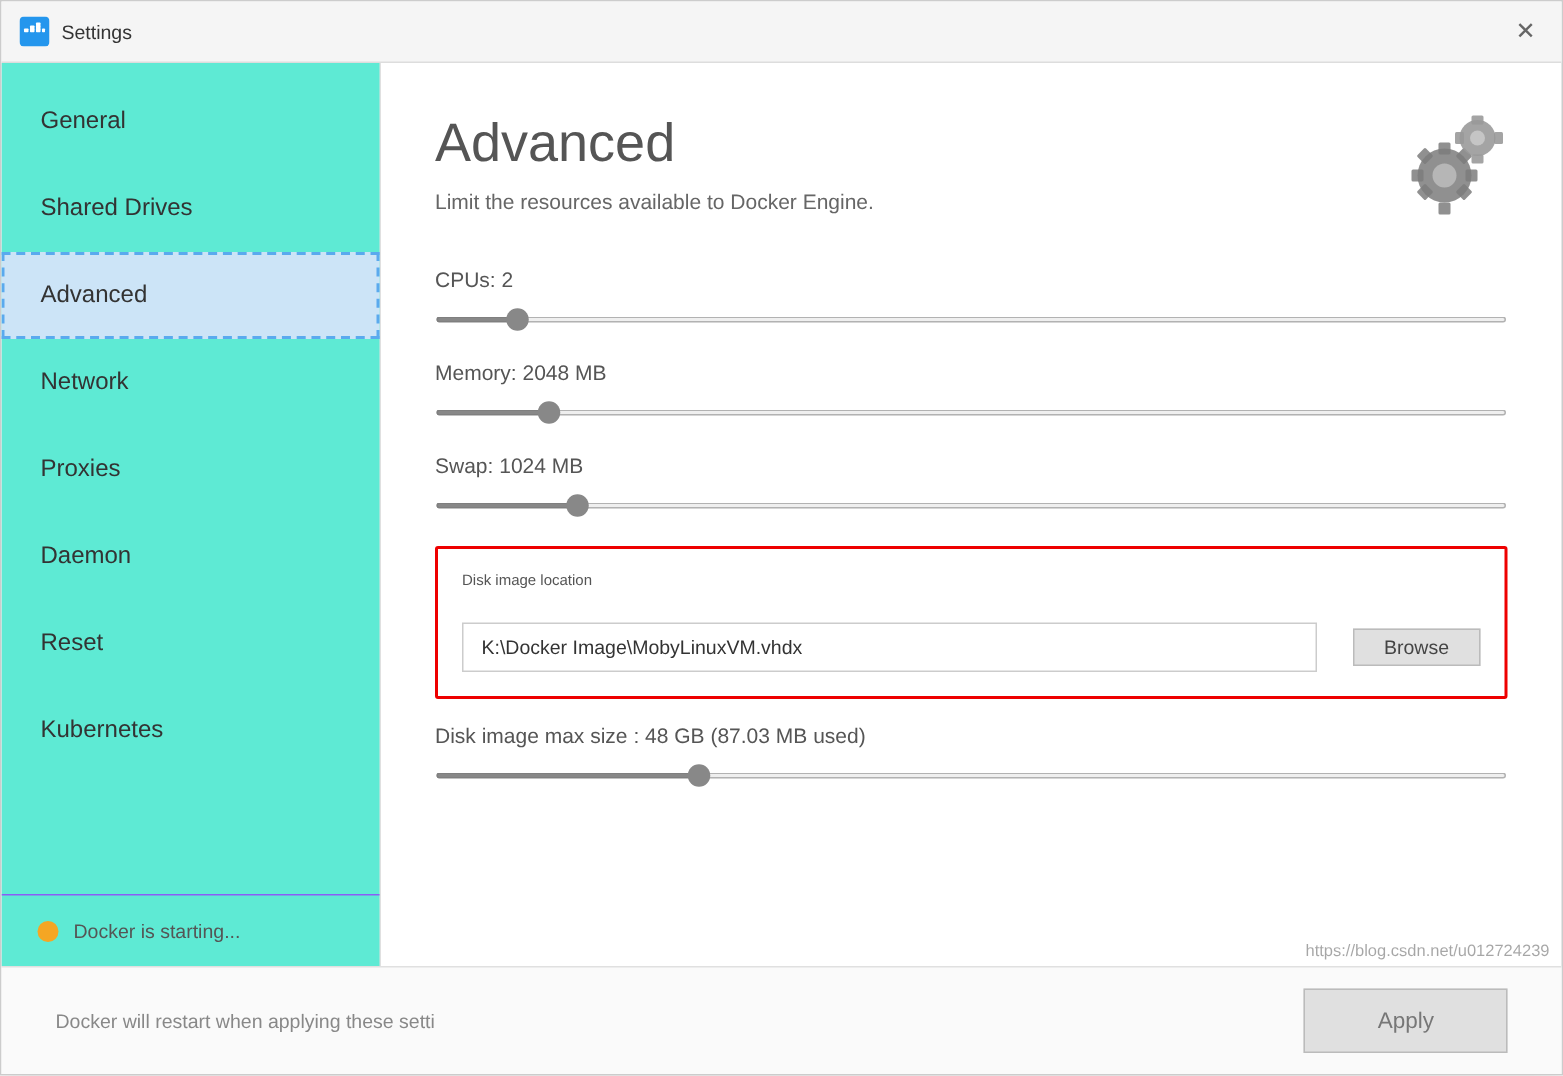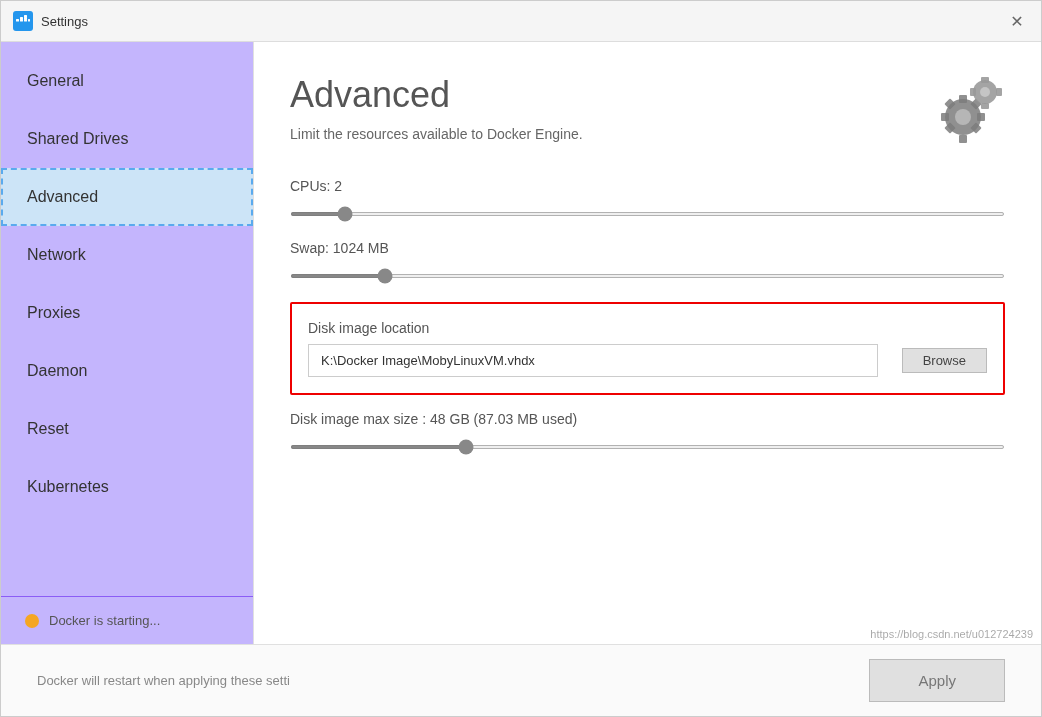--- a/index.html
+++ b/index.html
@@ -52,21 +52,21 @@
       color: #666;
       font-size: 16px;
     }
     .content-area {
       display: flex;
       flex: 1;
       overflow: hidden;
     }
     .sidebar {
       width: 253px;
-      background: #c4b5fd;
+      background: #5eead4;
       border-right: 1px solid #e0e0e0;
       display: flex;
       flex-direction: column;
       padding-top: 10px;
     }
     .sidebar-item {
       padding: 18px 24px;
       font-size: 16px;
       color: #333;
       cursor: pointer;
@@ -134,23 +134,23 @@
       color: #555;
       margin-bottom: 8px;
     }
     .disk-image-section {
       border: 2px solid #e00;
       padding: 16px;
       margin-bottom: 16px;
       border-radius: 2px;
     }
     .disk-image-label {
-      font-size: 14px;
+      font-size: 10px;
       color: #555;
-      margin-bottom: 8px;
+      margin-bottom: 22px;
     }
     .disk-image-row {
       display: flex;
       gap: 24px;
       align-items: center;
     }
     .disk-image-input {
       flex: 1;
       padding: 8px 12px;
       border: 1px solid #ccc;
@@ -292,20 +292,28 @@
       </div>
 
       <div class="section">
         <div class="slider-label">
           <span>CPUs:</span>
           <span>2</span>
         </div>
         <input type="range" min="1" max="16" value="2" style="">
       </div>
 
+      <div class="section">
+        <div class="slider-label">
+          <span>Memory:</span>
+          <span> </span>
+          <span>2048 MB</span>
+        </div>
+        <input type="range" min="512" max="16384" value="2048" style="">
+      </div>
 
       <div class="section">
         <div class="slider-label">
           <span>Swap:</span>
           <span> </span>
           <span>1024 MB</span>
         </div>
         <input type="range" min="0" max="8192" value="1024" style="">
       </div>
 

